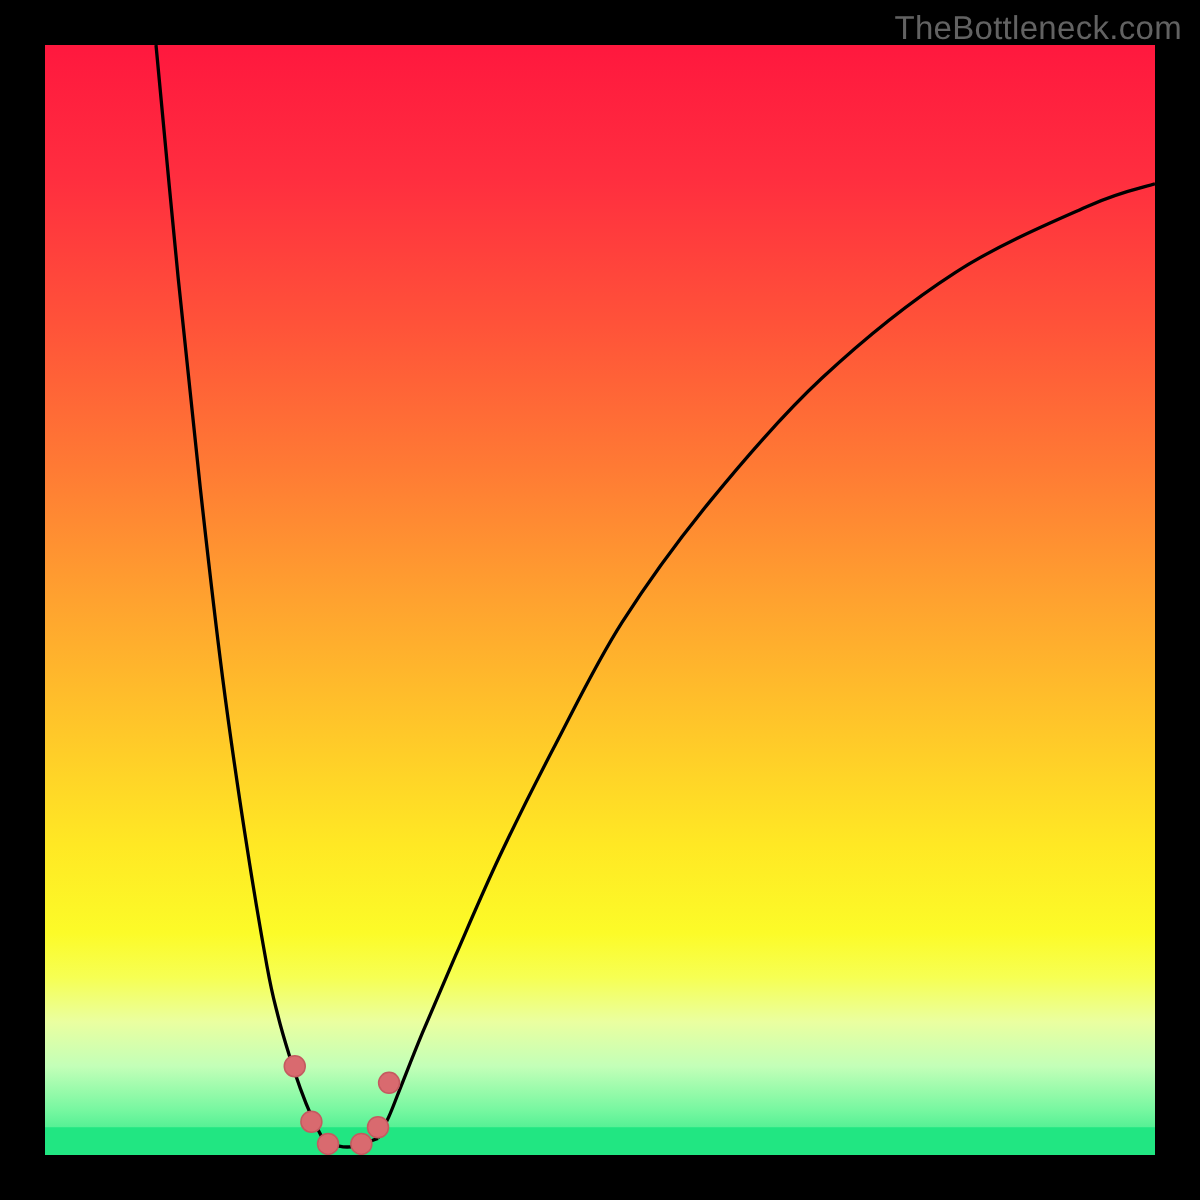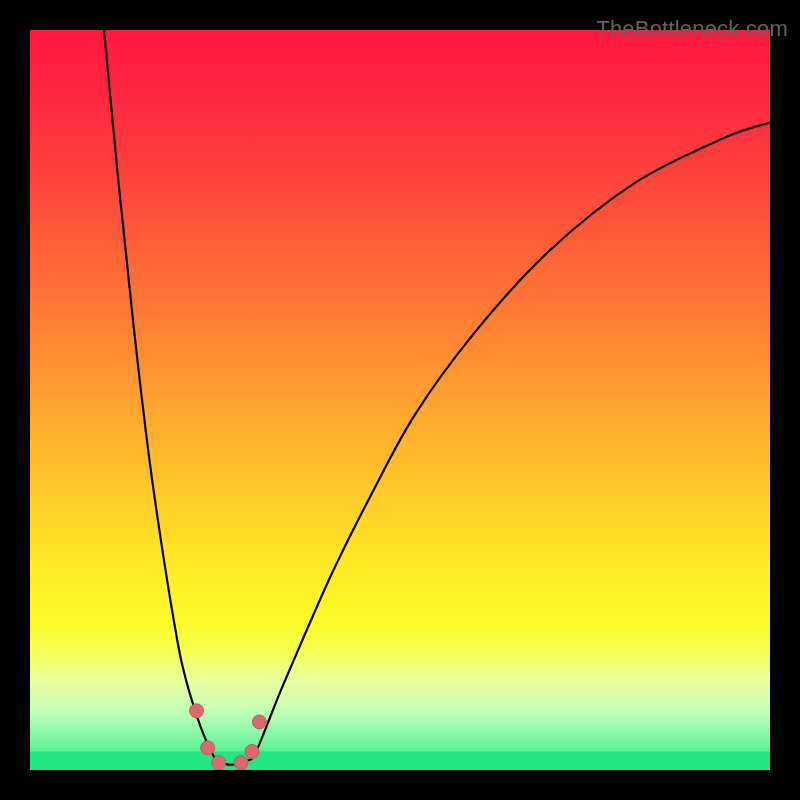--- a/index.html
+++ b/index.html
@@ -21,21 +21,21 @@
   }
   .plot {
     position: absolute;
     left: 0;
     top: 0;
     width: 740px;
     height: 740px;
   }
   .watermark {
     position: absolute;
-    top: 16px;
+    top: 6px;
     right: 12px;
     color: #626262;
     font-size: 22px;
     font-weight: 500;
     letter-spacing: 0.2px;
     z-index: 5;
   }
   svg {
     display: block;
   }

